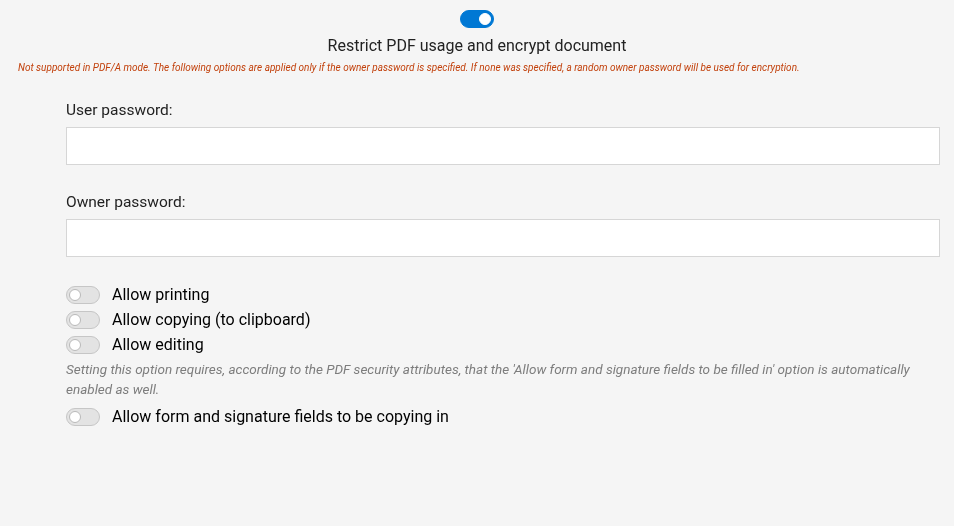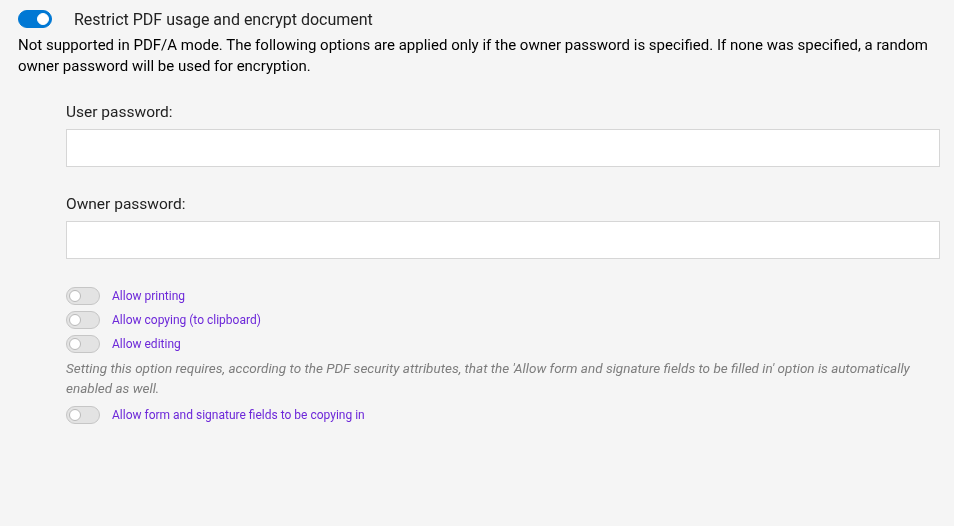--- a/index.html
+++ b/index.html
@@ -11,30 +11,33 @@
       font-family: "Segoe UI", -apple-system, BlinkMacSystemFont, Roboto, sans-serif;
       background: #f5f5f5;
       font-size: 15px;
       color: #333;
       width: 954px;
       height: 526px;
       padding: 10px 18px;
     }
     .header-row {
       display: flex;
-      gap: 22px;
+      align-items: center;
+      gap: 8px;
       margin-bottom: 6px;
+      flex-direction: column;
     }
     .header-label {
       font-size: 16px;
       color: #222;
     }
     .help-text {
-      color: #000000;
-      font-size: 15px;
+      font-style: italic;
+      color: #c2410c;
+      font-size: 10px;
       line-height: 1.4;
     }
     .indent-block {
       margin-left: 48px;
       margin-top: 26px;
     }
     .field-group {
       margin-bottom: 22px;
     }
     .field-label {
@@ -98,22 +101,22 @@
       transform: translateX(16px);
       border-color: #fff;
     }
     .option-row {
       display: flex;
       align-items: center;
       gap: 12px;
       margin-bottom: 6px;
     }
     .option-label {
-      font-size: 12px;
-      color: #6d28d9;
+      font-size: 16px;
+      color: #000000;
     }
     .options-block {
       margin-bottom: 4px;
     }
     .option-help {
       font-style: italic;
       color: #7d7d7d;
       font-size: 13.5px;
       line-height: 1.45;
       margin-bottom: 8px;

